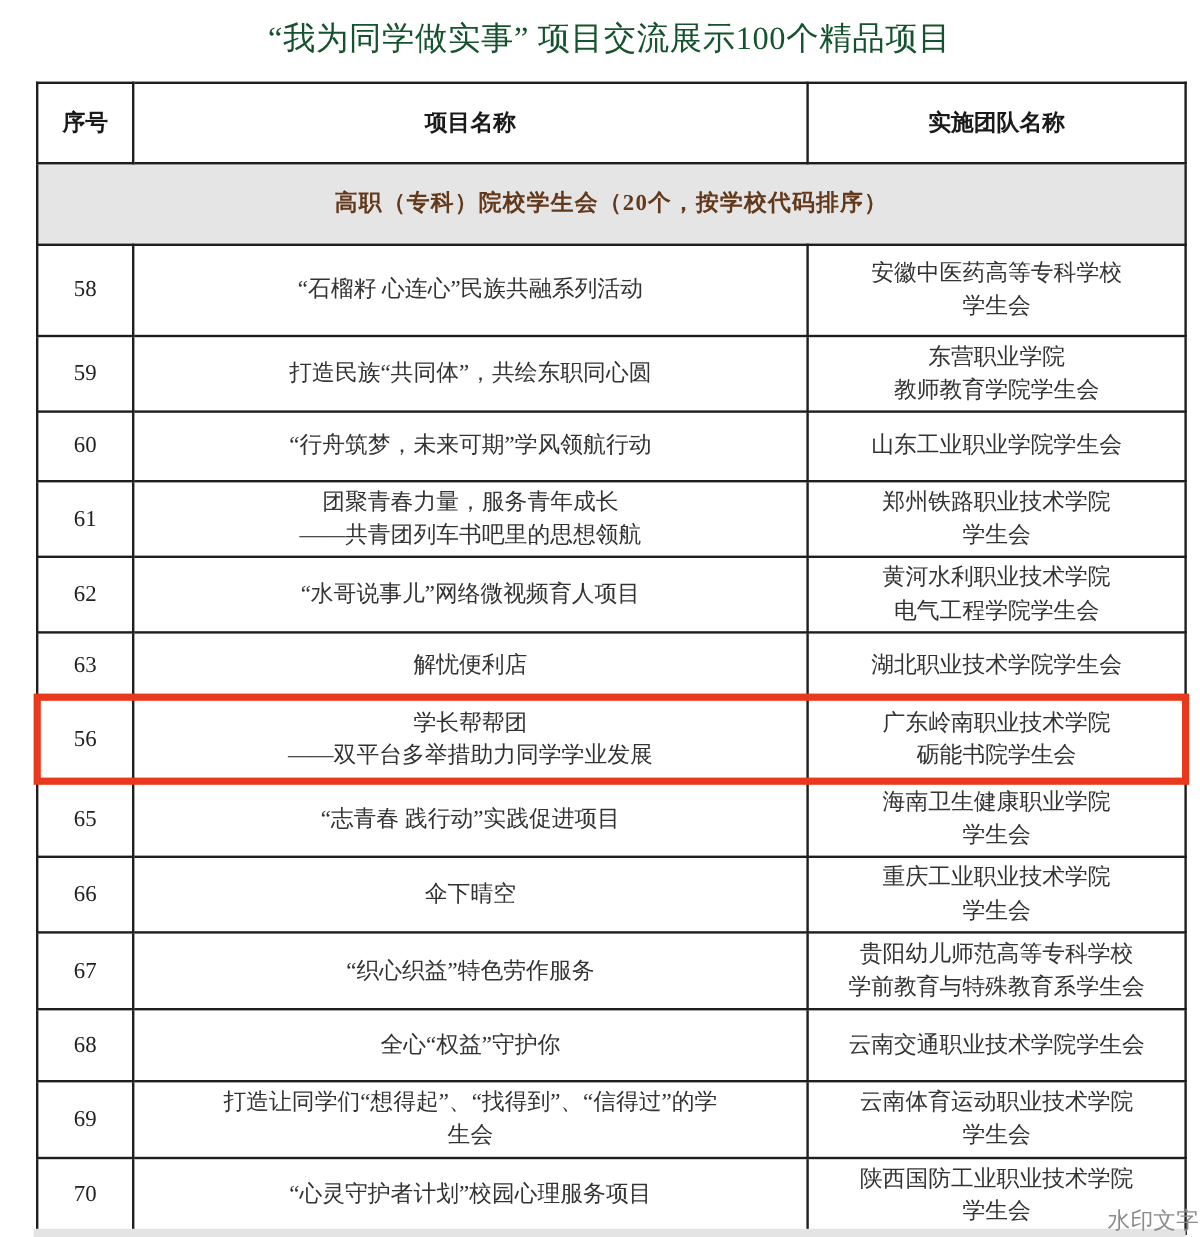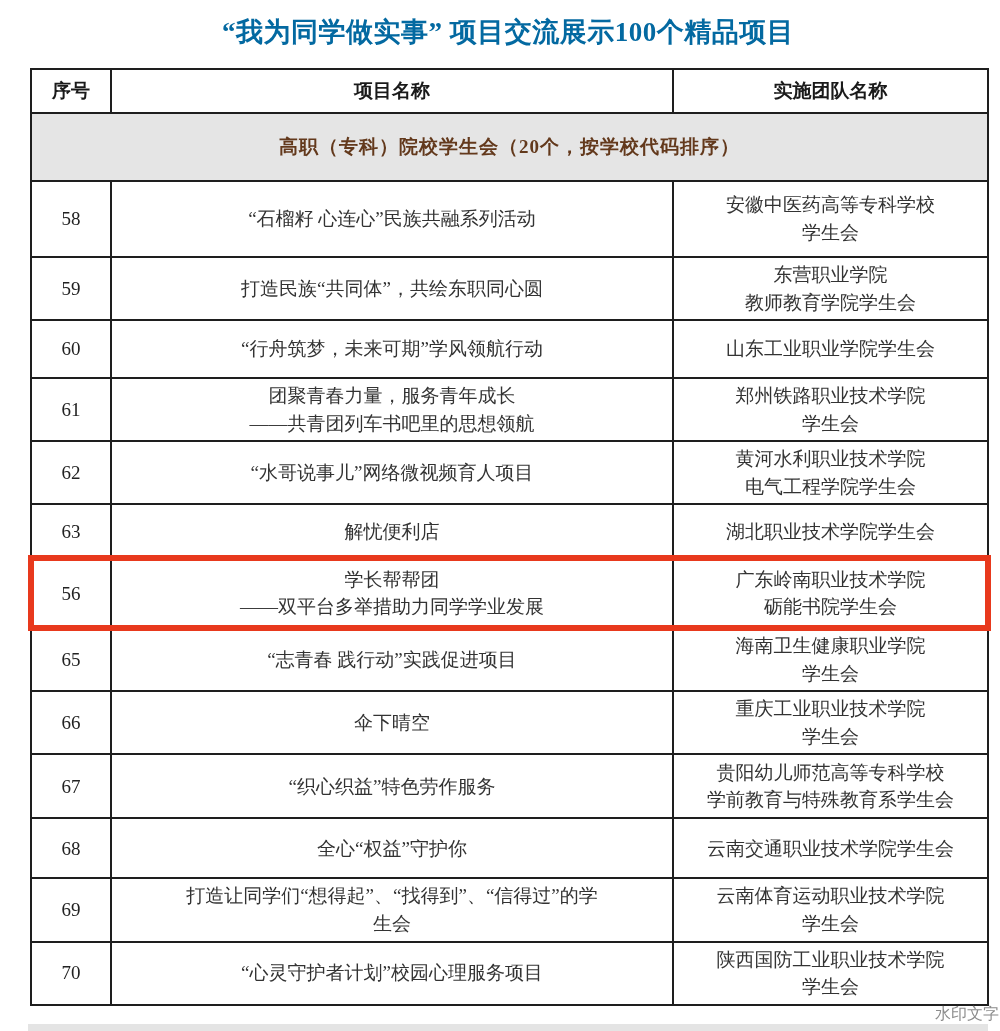--- a/index.html
+++ b/index.html
@@ -9,22 +9,22 @@
     font-family: "Liberation Serif", "DejaVu Serif", serif;
     color: #2b2b2b;
     position: relative;
     overflow: hidden;
   }
   .page-title {
     position: absolute;
     top: 14px; left: 16px; right: 0;
     text-align: center;
     font-size: 27px;
-    font-weight: bold;
-    color: #0369a1;
+    font-weight: normal;
+    color: #14532d;
     letter-spacing: 0.5px;
     white-space: nowrap;
   }
   table.main-table {
     position: absolute;
     left: 30px; top: 68px;
     width: 957px;
     border-collapse: collapse;
     table-layout: fixed;
   }
@@ -39,21 +39,21 @@
     font-size: 19px;
     line-height: 1.45;
     white-space: pre-line;
     overflow: hidden;
   }
   table.main-table th {
     font-weight: bold;
     font-size: 19px;
     color: #1a1a1a;
   }
-  tr.header-row { height: 44px; }
+  tr.header-row { height: 67px; }
   td.band-cell {
     background: #e5e5e5;
     color: #63391c;
     font-weight: bold;
     font-size: 20px;
     height: 60px;
     letter-spacing: 1px;
   }
   td.no-cell { font-size: 20px; color: #222; }
   td.proj-cell { color: #333; }
@@ -64,21 +64,21 @@
   }
   .bottom-strip {
     position: absolute;
     left: 28px; top: 1024px;
     width: 960px; height: 7px;
     background: #e4e4e4;
   }
   .watermark {
     position: absolute;
     top: 1004px; right: 1px;
-    font-size: 16px;
+    font-size: 19px;
     color: #8c8c8c;
     z-index: 5;
   }
 </style>
 </head>
 <body>
 
 <div class="page-title">“我为同学做实事” 项目交流展示100个精品项目</div>
 
 <table class="main-table">

